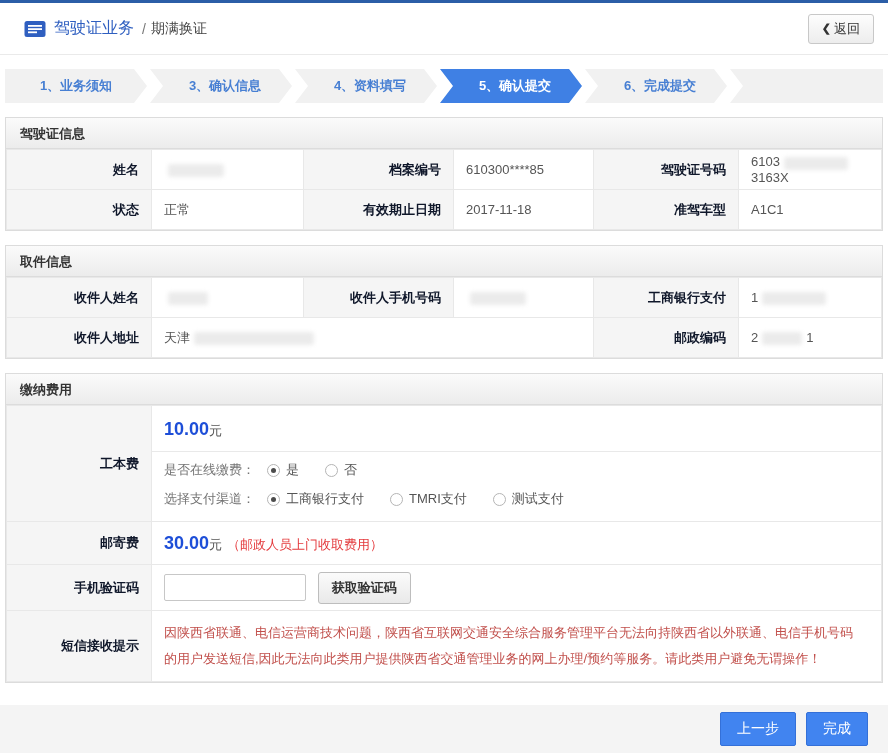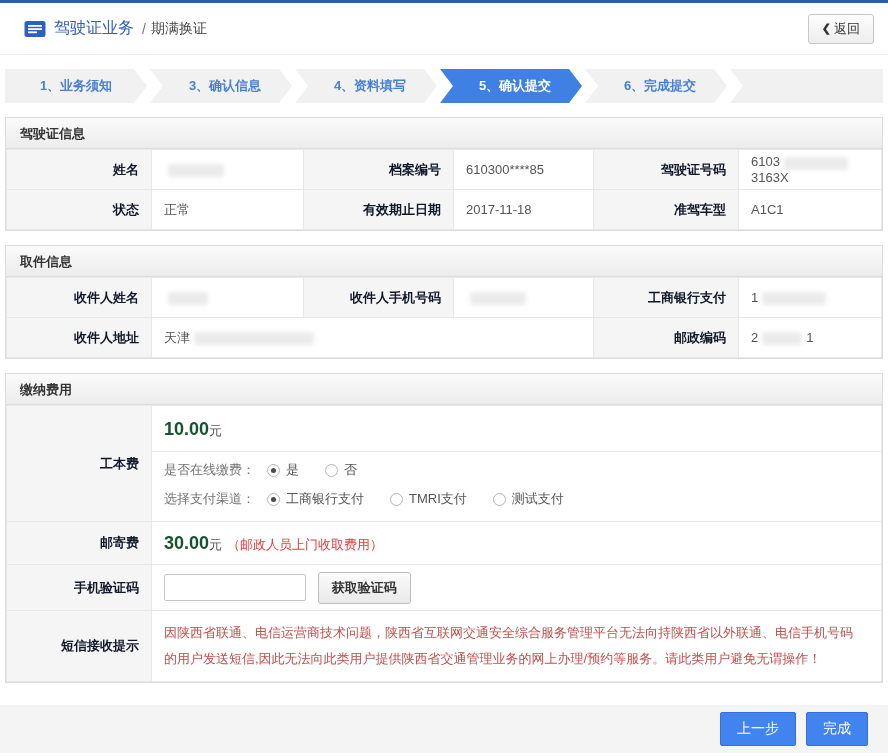--- a/index.html
+++ b/index.html
@@ -25,21 +25,21 @@
   .section-header { height:31px; line-height:31px; padding-left:14px; background:linear-gradient(#fbfbfb,#ececec); border-bottom:1px solid #dcdcdc; font-size:13px; font-weight:700; color:#333; }
   table { width:100%; border-collapse:collapse; table-layout:fixed; }
   td { border:1px solid #e8e8e8; height:40px; font-size:13px; vertical-align:middle; }
   td.lbl { background:#f5f5f5; text-align:right; padding-right:12px; font-weight:700; color:#0f172a; }
   td.val { background:#fff; padding-left:12px; color:#555; }
   .redact { display:inline-block; height:13px; background:#ebebeb; border-radius:3px; filter:blur(2px); vertical-align:middle; margin:0 4px; }
   .w40{width:40px} .w56{width:56px} .w64{width:64px} .w120{width:120px}
   
   .fee-cell { padding:0 !important; }
   .fee-line { padding:13px 14px 11px 12px; border-bottom:1px solid #e9e9e9; }
-  .fee-amount { color:#14532d; font-size:18px; font-weight:700; }
+  .fee-amount { color:#1d4ed8; font-size:18px; font-weight:700; }
   .fee-unit { color:#555; font-size:13px; }
   .note { color:#e4393c; font-size:13px; margin-left:5px; }
   .pay-row { display:flex; align-items:center; padding:9px 14px 2px 12px; color:#666; }
   .pay-row.last { padding-bottom:13px; }
   .pay-label { margin-right:12px; color:#737373; }
   .opt { display:inline-flex; align-items:center; margin-right:26px; cursor:pointer; color:#555; }
   .radio { width:13px; height:13px; border:1px solid #b5b5b5; border-radius:50%; background:#fff; display:inline-block; position:relative; margin-right:6px; flex:none; }
   .radio.checked::after { content:''; position:absolute; left:3px; top:3px; width:5px; height:5px; border-radius:50%; background:#4c4c4c; }
   .sms-input { width:142px; height:27px; border:1px solid #c7c7c7; border-radius:2px; padding:0 6px; font-size:13px; color:#333; }
   .sms-btn { margin-left:8px; background:linear-gradient(#fbfbfb,#e9e9e9); border:1px solid #bdbdbd; border-radius:3px; padding:6px 13px; font-size:13px; font-weight:700; color:#333; cursor:pointer; }

